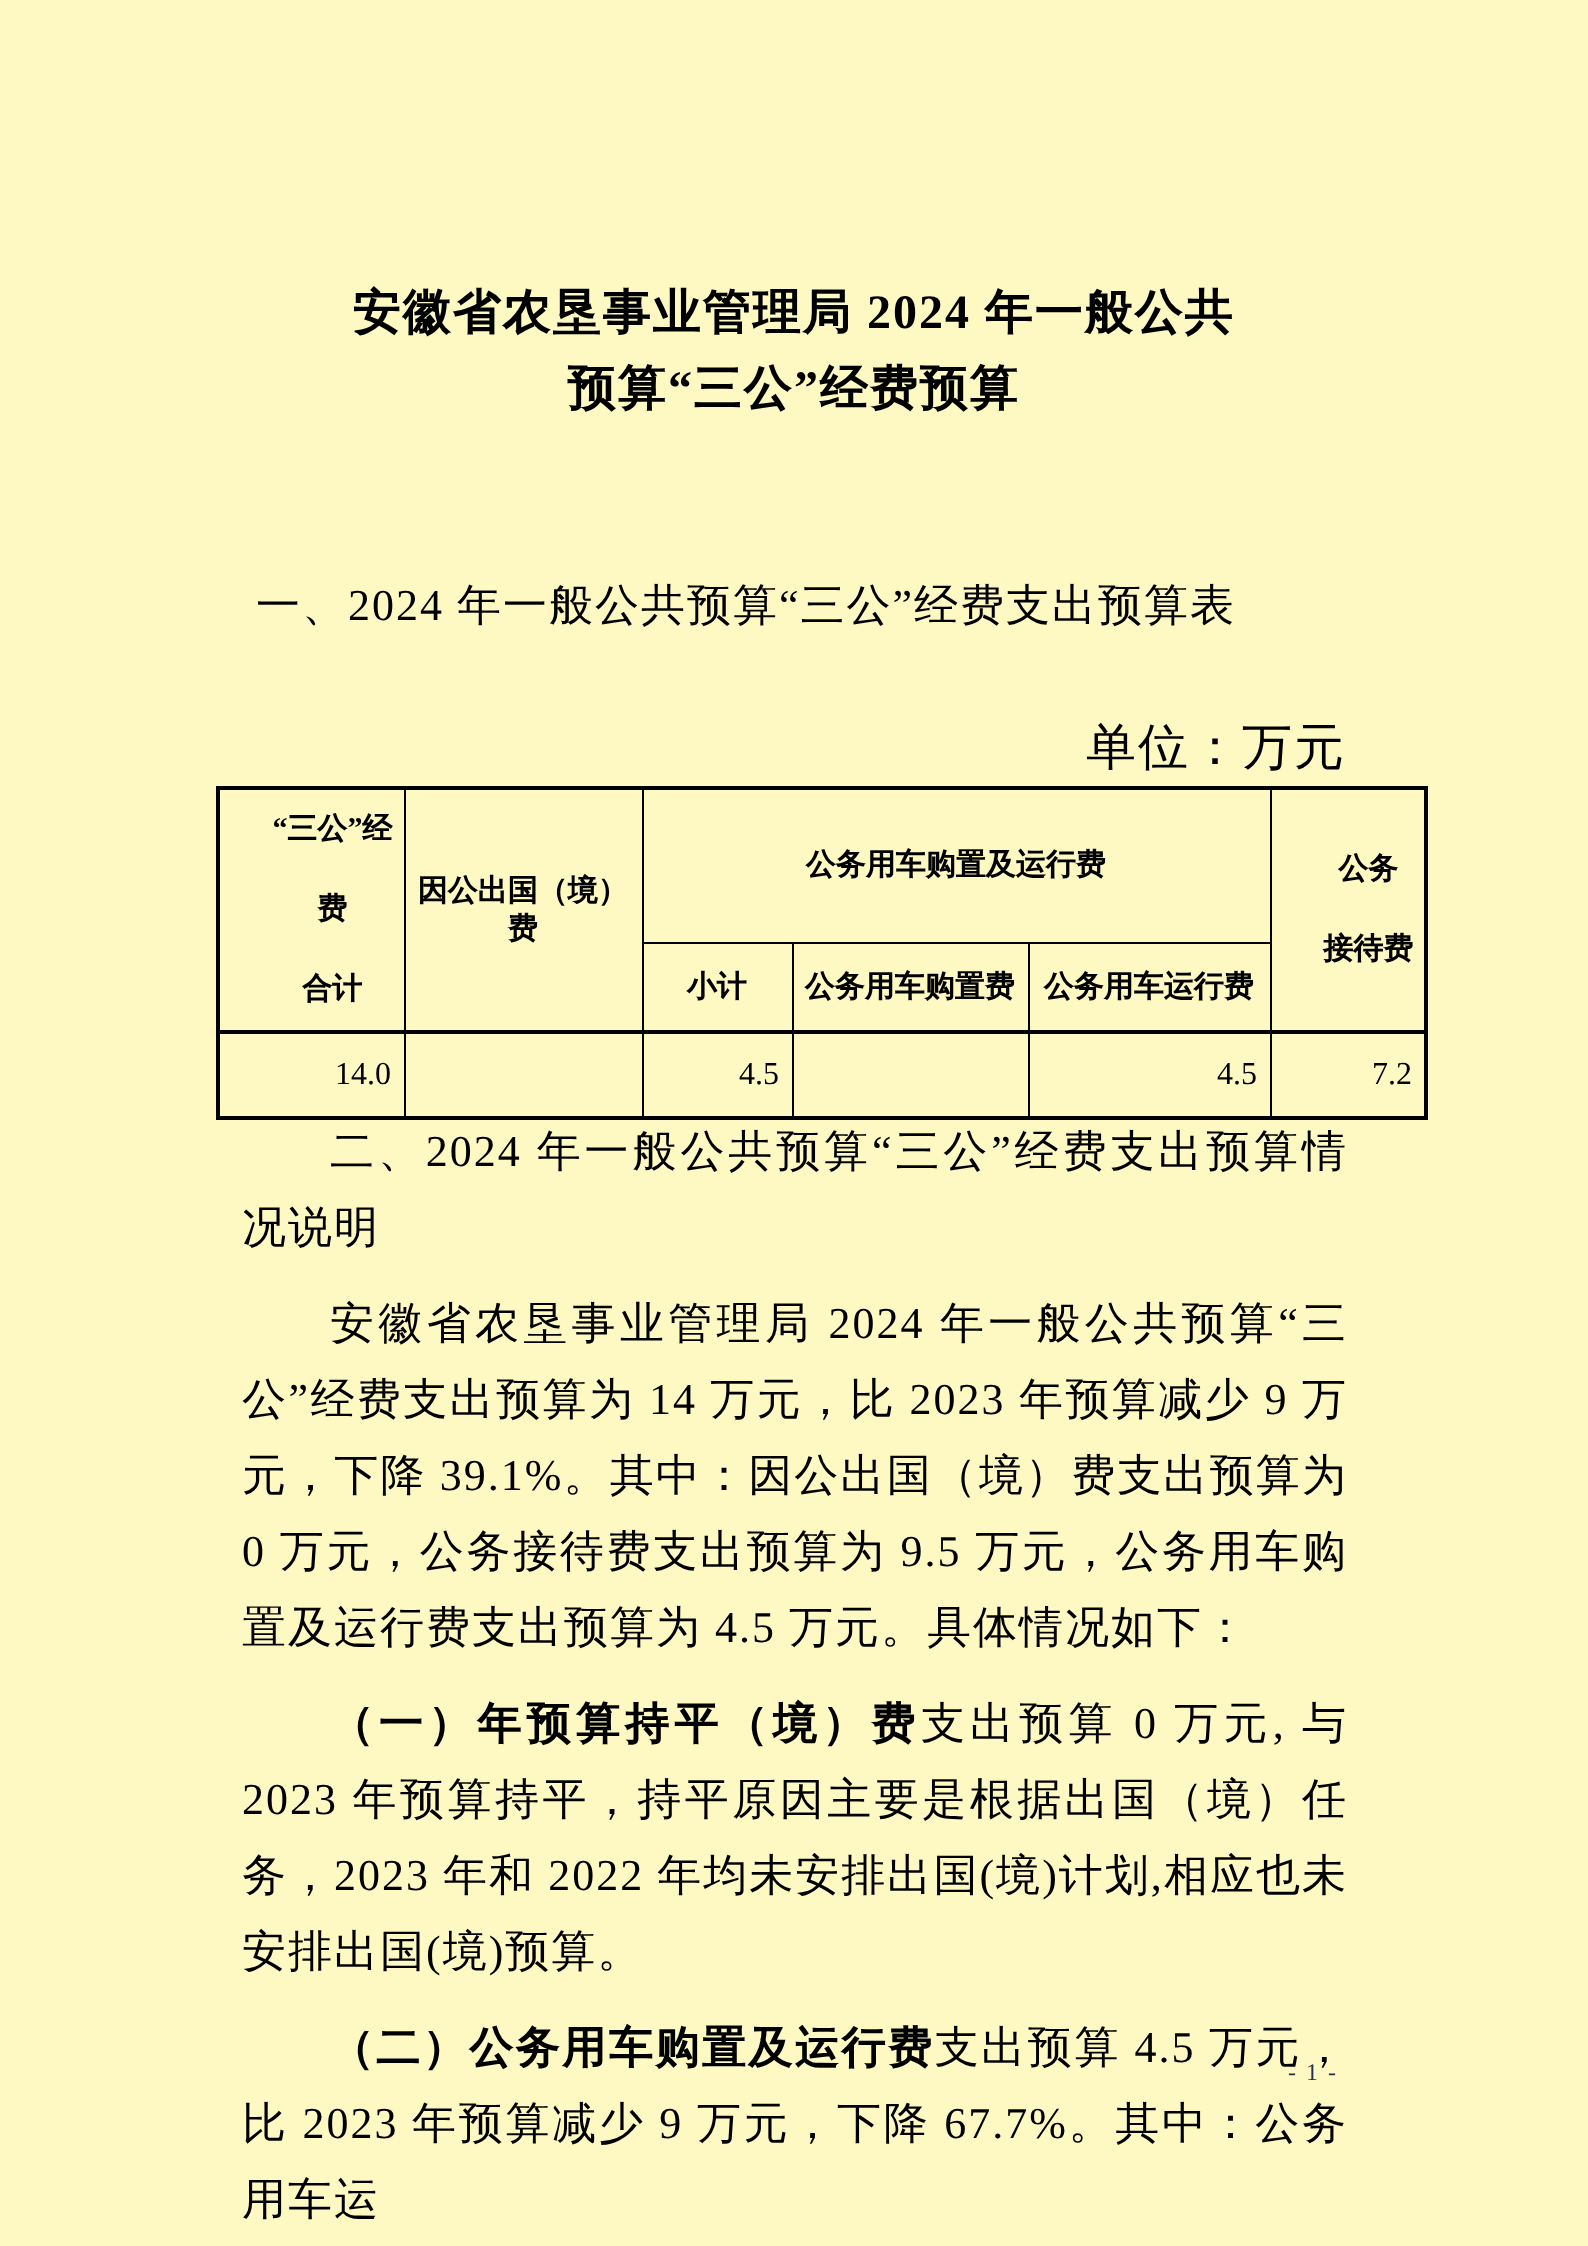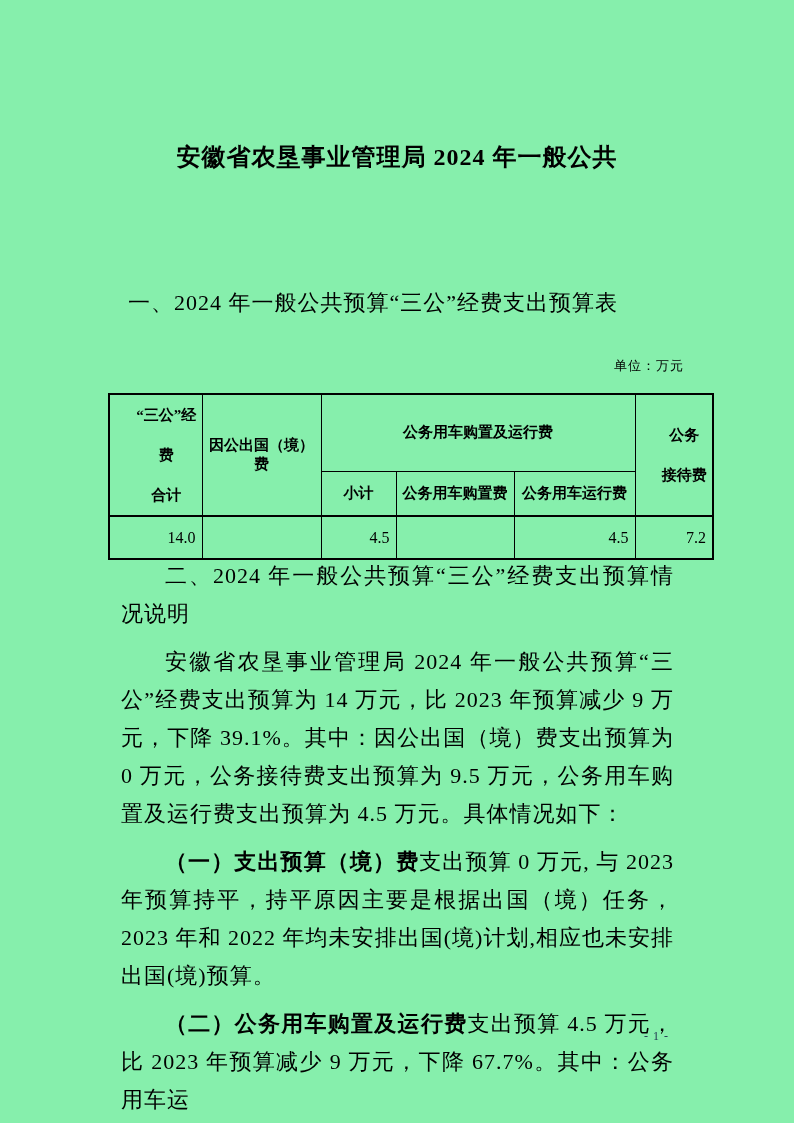--- a/index.html
+++ b/index.html
@@ -1,20 +1,20 @@
 <!DOCTYPE html>
 <html><head>
 <meta charset="utf-8">
 <style>
   html, body { margin: 0; padding: 0; background: #ffffff; }
   .page {
     position: relative;
     width: 794px;
     height: 1123px;
-    background: #86efac;
+    background: #fef9c3;
     font-family: "Liberation Serif", "DejaVu Serif", serif;
     color: #000;
     overflow: hidden;
   }
   .doc-title {
     position: absolute;
     top: 138px;
     left: 0;
     width: 794px;
     text-align: center;
@@ -29,24 +29,24 @@
     left: 0;
     width: 746px;
     text-align: center;
     font-size: 22px;
     line-height: 30px;
     letter-spacing: 1px;
   }
   .unit-label {
     position: absolute;
     top: 357px;
-    left: 108px;
+    left: 97px;
     width: 576px;
     text-align: right;
-    font-size: 13px;
+    font-size: 25px;
     letter-spacing: 1px;
     font-family: Liberation Mono, monospace;
   }
   table.budget {
     position: absolute;
     top: 393px;
     left: 108px;
     width: 604px;
     border-collapse: collapse;
     table-layout: fixed;
@@ -95,20 +95,21 @@
     letter-spacing: 1px;
   }
 </style>
 </head>
 <body>
 
 <div class="page">
 
   <div class="doc-title">
     <div>安徽省农垦事业管理局 2024 年一般公共</div>
+    <div>预算“三公”经费预算</div>
   </div>
 
   <div class="sec1-heading">一、2024 年一般公共预算“三公”经费支出预算表</div>
 
   <div class="unit-label">单位：万元</div>
 
   <table class="budget">
     <colgroup>
       <col style="width:93px">
       <col style="width:119px">
@@ -144,19 +145,19 @@
         <td></td>
         <td>4.5</td>
         <td>7.2</td>
       </tr>
     </tbody>
   </table>
 
   <div class="body-text">
     <p>二、2024 年一般公共预算“三公”经费支出预算情况说明</p>
     <p>安徽省农垦事业管理局 2024 年一般公共预算“三公”经费支出预算为 14 万元，比 2023 年预算减少 9 万元，下降 39.1%。其中：因公出国（境）费支出预算为 0 万元，公务接待费支出预算为 9.5 万元，公务用车购置及运行费支出预算为 4.5 万元。具体情况如下：</p>
-    <p><span class="lead-bold">（一）支出预算（境）费</span><span>支出预算 0 万元, 与 2023 年预算持平，持平原因主要是根据出国（境）任务，2023 年和 2022 年均未安排出国(境)计划,相应也未安排出国(境)预算。</span></p>
+    <p><span class="lead-bold">（一）年预算持平（境）费</span><span>支出预算 0 万元, 与 2023 年预算持平，持平原因主要是根据出国（境）任务，2023 年和 2022 年均未安排出国(境)计划,相应也未安排出国(境)预算。</span></p>
     <p><span class="lead-bold">（二）公务用车购置及运行费</span><span>支出预算 4.5 万元，比 2023 年预算减少 9 万元，下降 67.7%。其中：公务用车运</span></p>
   </div>
 
   <div class="page-number">- 1 -</div>
 
 </div>
 
 </body></html>

